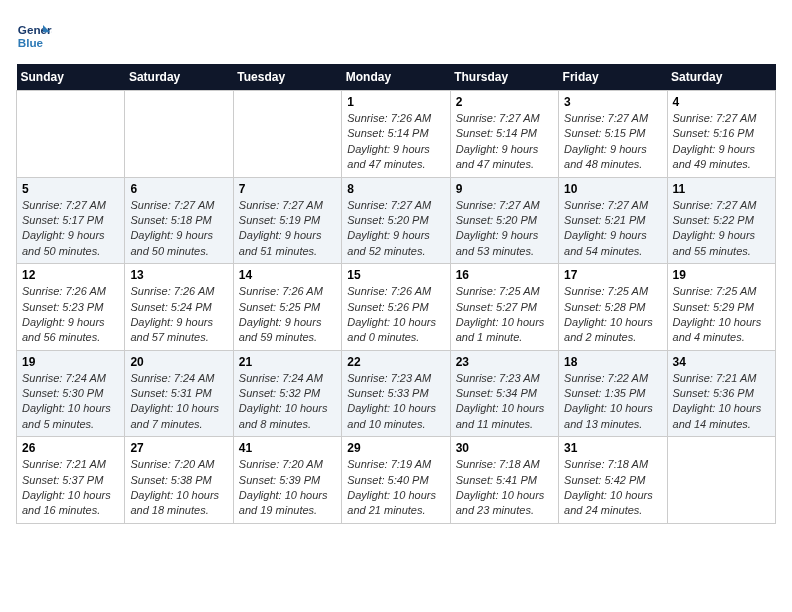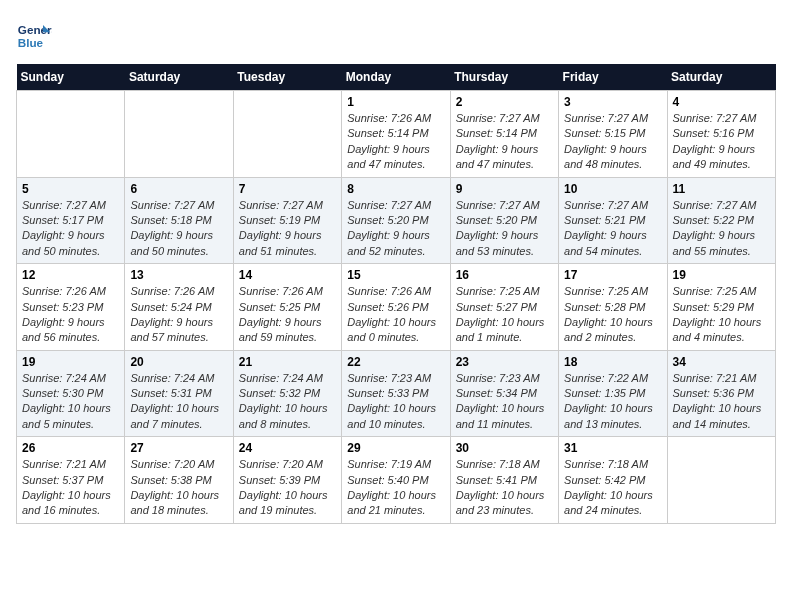--- a/index.html
+++ b/index.html
@@ -281,21 +281,21 @@
 Sunset: 5:37 PM
 Daylight: 10 hours and 16 minutes.</div>
         </td>
         <td>
           <div class="day-number">27</div>
           <div class="day-info" style="white-space: pre-line;">Sunrise: 7:20 AM
 Sunset: 5:38 PM
 Daylight: 10 hours and 18 minutes.</div>
         </td>
         <td>
-          <div class="day-number">24</div>
+          <div class="day-number">41</div>
           <div class="day-info" style="white-space: pre-line;">Sunrise: 7:20 AM
 Sunset: 5:39 PM
 Daylight: 10 hours and 19 minutes.</div>
         </td>
         <td>
           <div class="day-number">29</div>
           <div class="day-info" style="white-space: pre-line;">Sunrise: 7:19 AM
 Sunset: 5:40 PM
 Daylight: 10 hours and 21 minutes.</div>
         </td>

